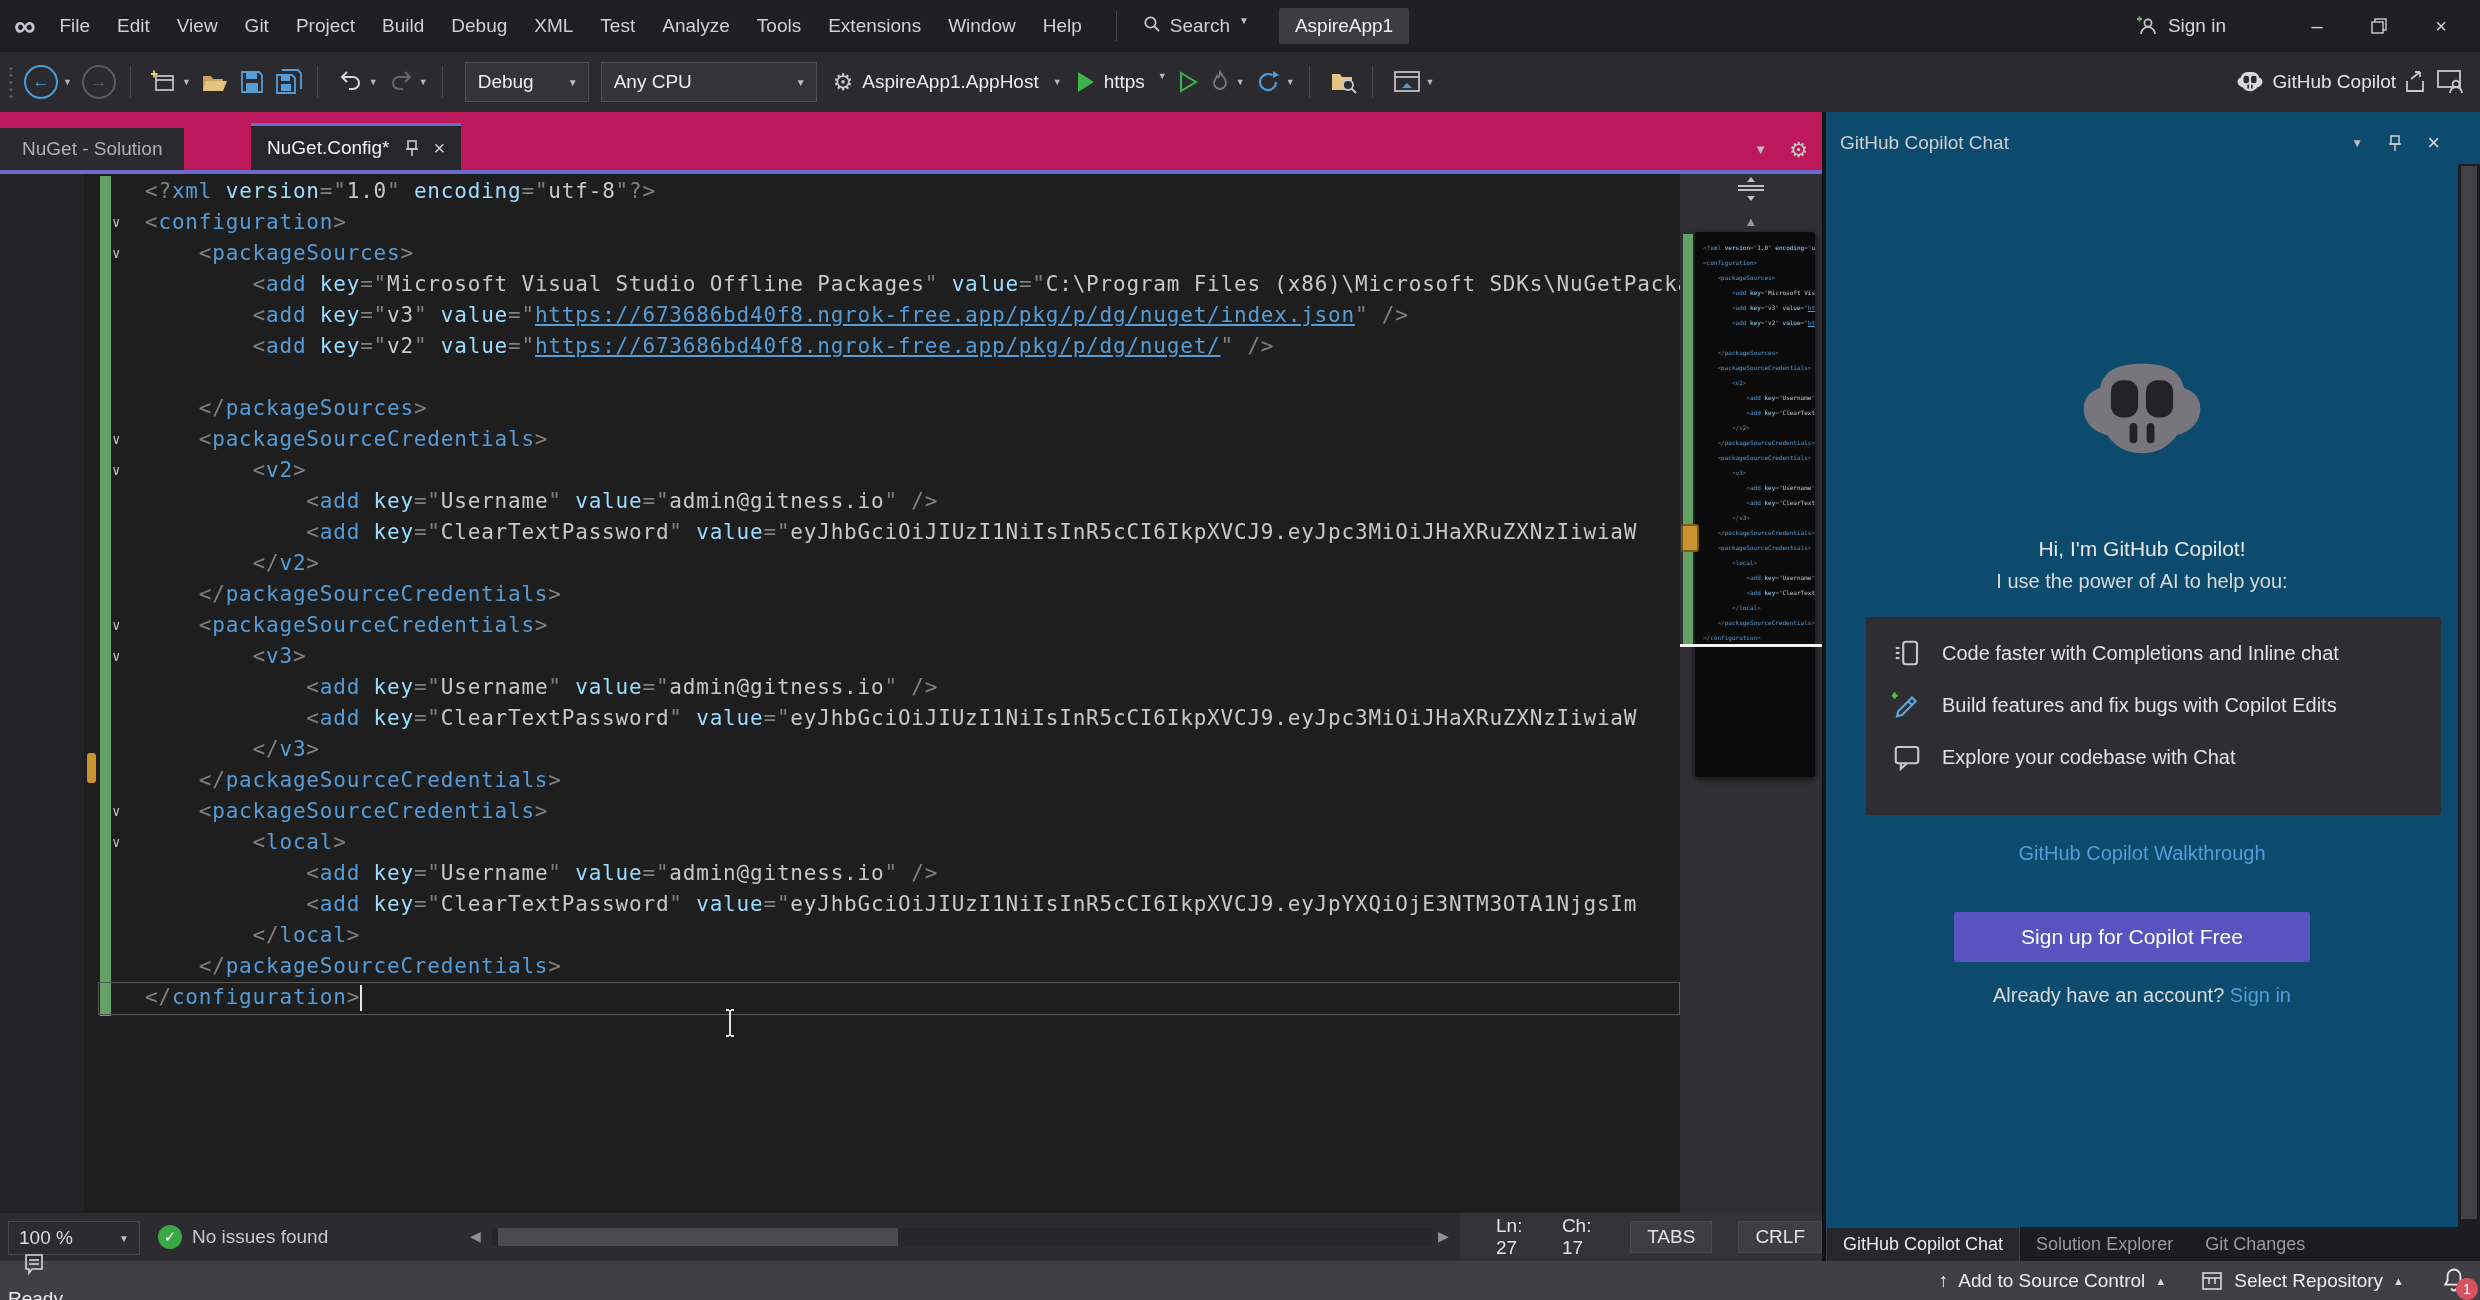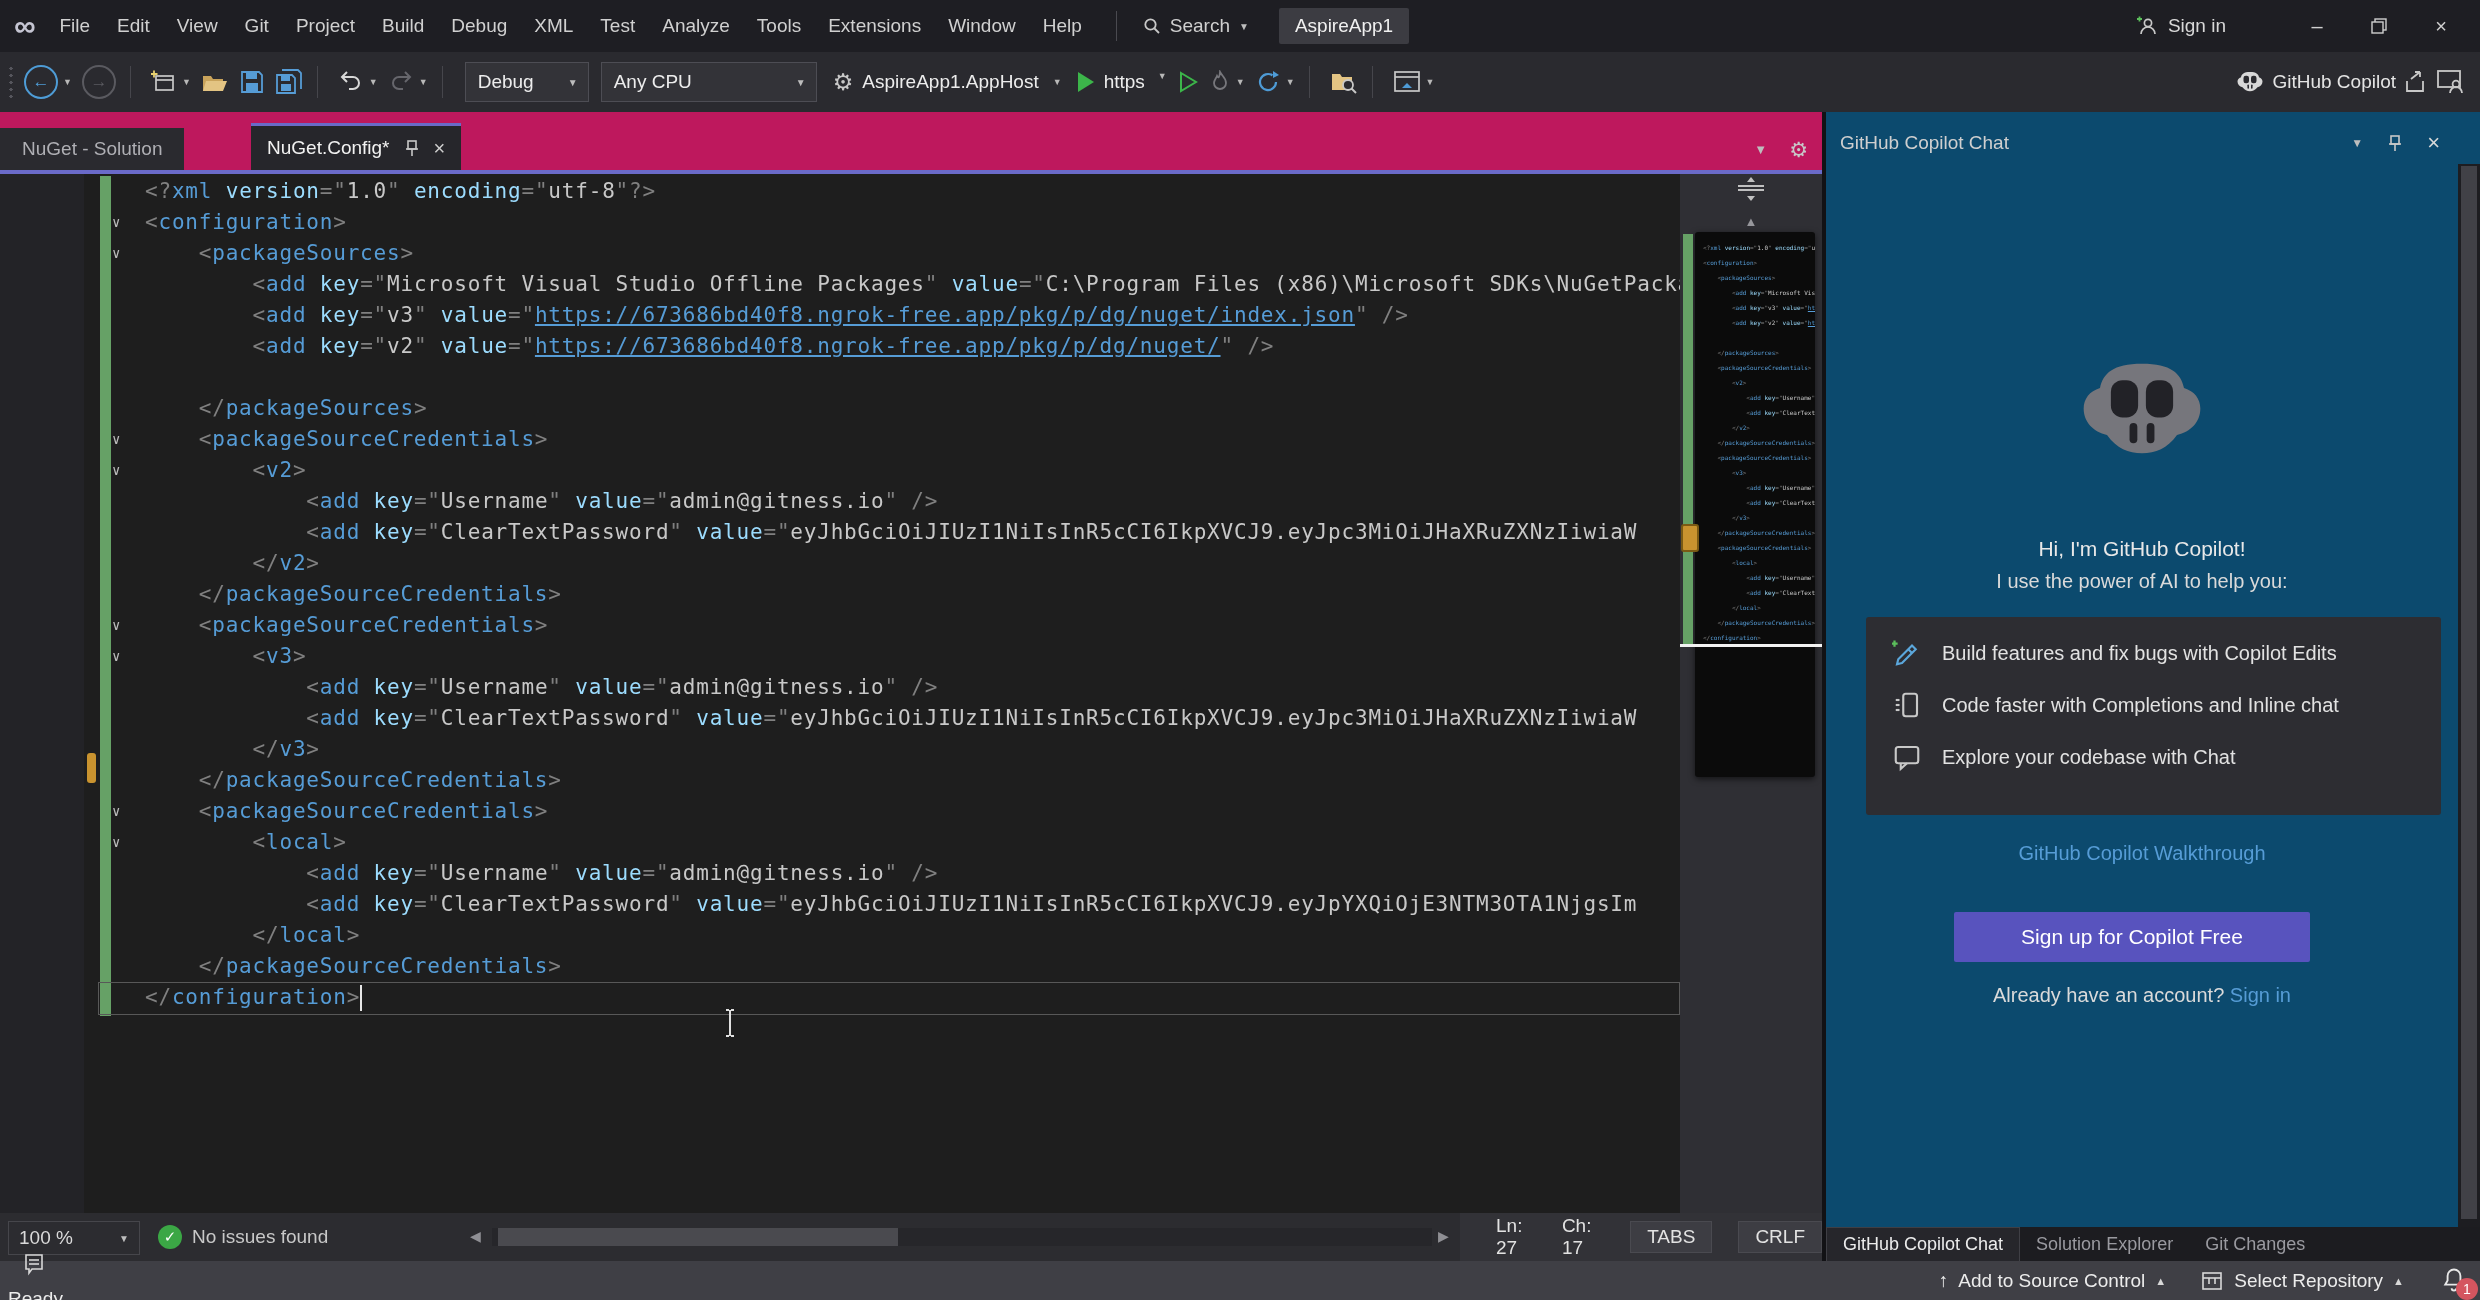--- a/index.html
+++ b/index.html
@@ -6,21 +6,21 @@
   .screen{position:relative;width:2480px;height:1300px;overflow:hidden;background:#1E1E1E;
           color:#CCCCCC;font-family:"Liberation Sans",sans-serif;font-size:19px;-webkit-font-smoothing:antialiased;}
   .icon svg{display:block;}
 
   
   .titlebar{position:absolute;top:0;left:0;right:0;height:52px;background:#1E1E23;display:flex;align-items:center;}
   .vs-logo{margin-left:14px;font-size:30px;font-weight:bold;color:#C5C5D2;font-style:italic;}
   .menus{display:flex;gap:27px;margin-left:24px;}
   .menu-item{color:#D0D0D0;cursor:default;}
   .tb-sep{width:1px;height:30px;background:#4A4A50;margin-left:34px;}
-  .tb-search{display:flex;align-items:center;gap:9px;margin-left:26px;color:#CFCFCF;}
+  .tb-search{display:flex;align-items:flex-start;gap:9px;margin-left:26px;color:#CFCFCF;}
   .caret{font-size:10px;color:#BDBDBD;}
   .proj-badge{margin-left:30px;background:#3C3C42;color:#F0F0F0;padding:7px 16px;border-radius:2px;}
   .tspacer{flex:1;}
   .signin{display:flex;align-items:center;gap:10px;color:#D8D8D8;margin-right:60px;}
   .winbtns{display:flex;align-items:center;gap:0;margin-right:8px;}
   .winbtn{width:62px;height:52px;display:flex;align-items:center;justify-content:center;color:#CFCFCF;font-size:20px;}
 
   
   .toolbar{position:absolute;top:52px;left:0;right:0;height:60px;background:#2A2A2F;display:flex;align-items:center;border-bottom:1px solid #17171B;}
   .grip{width:6px;height:34px;margin-left:8px;background-image:radial-gradient(#55555C 1.5px,transparent 1.6px);background-size:6px 7px;}
@@ -494,37 +494,37 @@
             <rect x="19.2" y="18.2" width="2" height="5.2" rx="1" fill="#222227"></rect>
           </svg>
       </div>
       <div class="greet1">Hi, I'm GitHub Copilot!</div>
       <div class="greet2">I use the power of AI to help you:</div>
 
       <div class="feature-box">
         <div class="feature-row">
           <span class="icon">
             <svg width="30" height="30" viewBox="0 0 24 24">
-                <path d="M2 2 v5 M-0.5 4.5 h5" stroke="#5BBE5B" stroke-width="1.8" fill="none"></path>
-                <path d="M8 20 l-4 1 1-4 L16 6 l3 3 z" fill="none" stroke="#5BA7DC" stroke-width="1.7"></path>
-                <path d="M13 9 l3 3" stroke="#5BA7DC" stroke-width="1.7"></path>
-              </svg>
-          </span>
-          <span>Build features and fix bugs with Copilot Edits</span>
-        </div>
-        <div class="feature-row">
-          <span class="icon">
-            <svg width="30" height="30" viewBox="0 0 24 24">
                 <rect x="9" y="3" width="11" height="18" rx="2" fill="none" stroke="#C8C8C8" stroke-width="1.7"></rect>
                 <line x1="3" y1="8" x2="6" y2="8" stroke="#C8C8C8" stroke-width="1.7"></line>
                 <line x1="3" y1="12" x2="6" y2="12" stroke="#C8C8C8" stroke-width="1.7"></line>
                 <line x1="3" y1="16" x2="6" y2="16" stroke="#C8C8C8" stroke-width="1.7"></line>
               </svg>
           </span>
           <span>Code faster with Completions and Inline chat</span>
+        </div>
+        <div class="feature-row">
+          <span class="icon">
+            <svg width="30" height="30" viewBox="0 0 24 24">
+                <path d="M2 2 v5 M-0.5 4.5 h5" stroke="#5BBE5B" stroke-width="1.8" fill="none"></path>
+                <path d="M8 20 l-4 1 1-4 L16 6 l3 3 z" fill="none" stroke="#5BA7DC" stroke-width="1.7"></path>
+                <path d="M13 9 l3 3" stroke="#5BA7DC" stroke-width="1.7"></path>
+              </svg>
+          </span>
+          <span>Build features and fix bugs with Copilot Edits</span>
         </div>
         <div class="feature-row">
           <span class="icon">
             <svg width="30" height="30" viewBox="0 0 24 24">
                 <rect x="3" y="4" width="18" height="13" rx="2" fill="none" stroke="#C8C8C8" stroke-width="1.7"></rect>
                 <path d="M7 17 v4.5 L12 17" fill="none" stroke="#C8C8C8" stroke-width="1.7"></path>
               </svg>
           </span>
           <span>Explore your codebase with Chat</span>
         </div>

